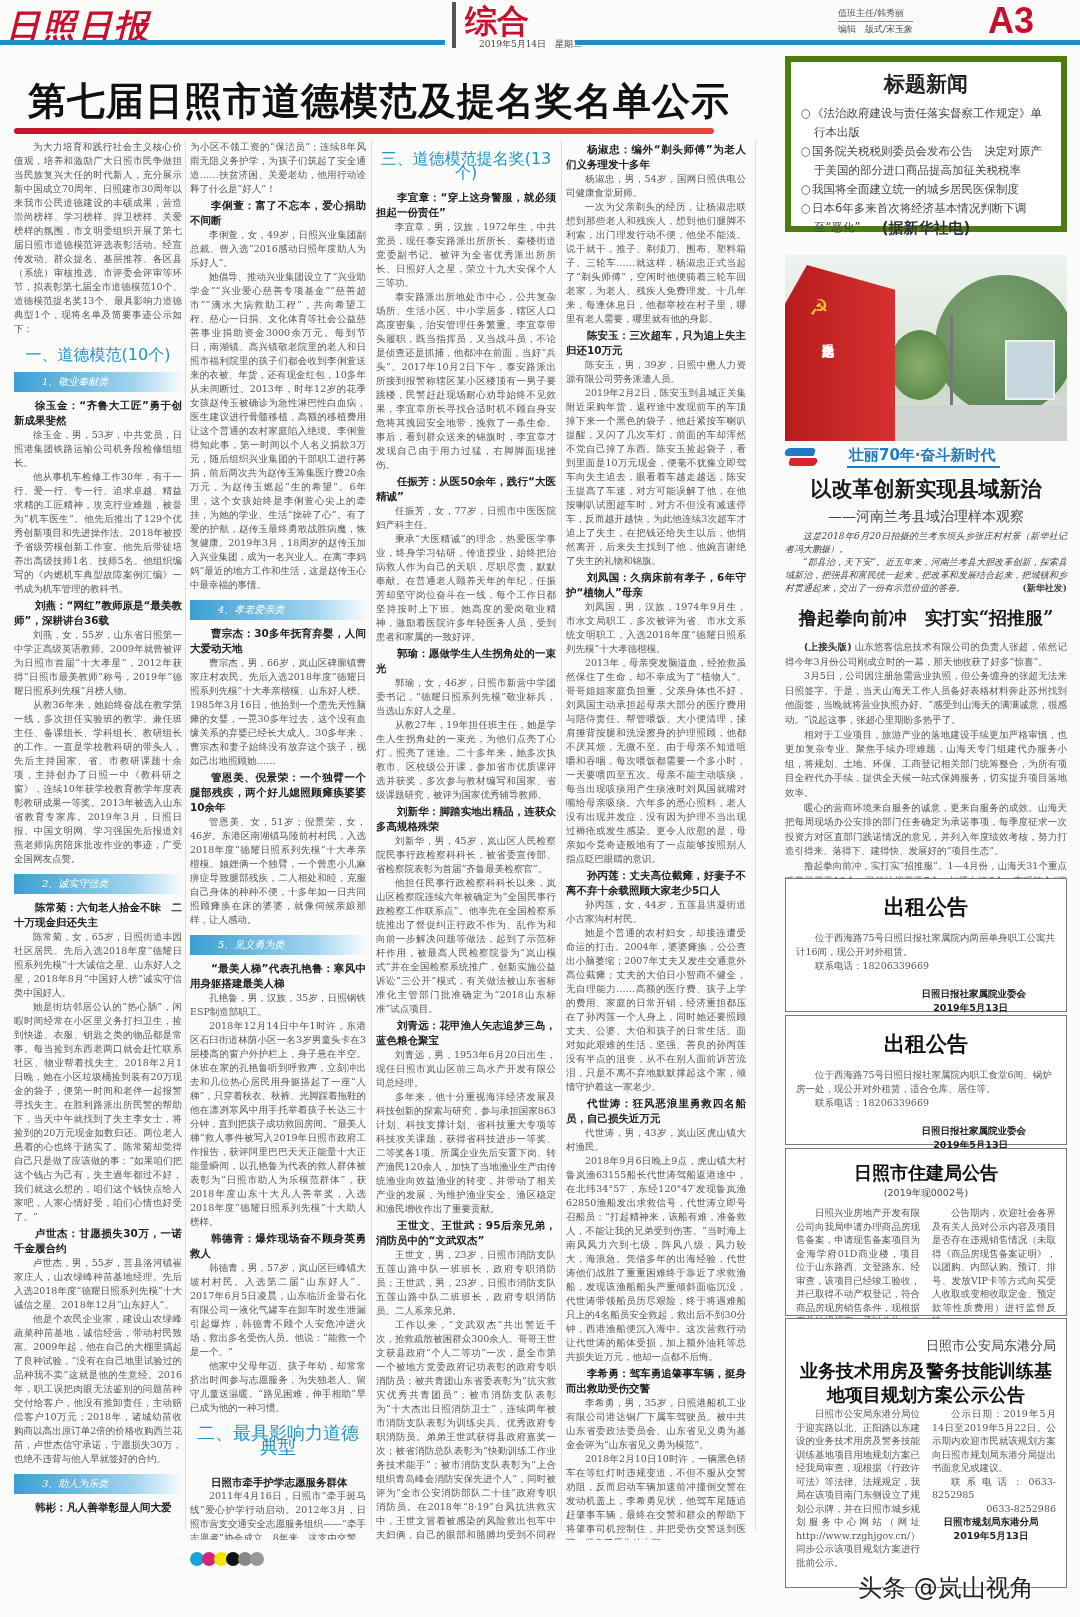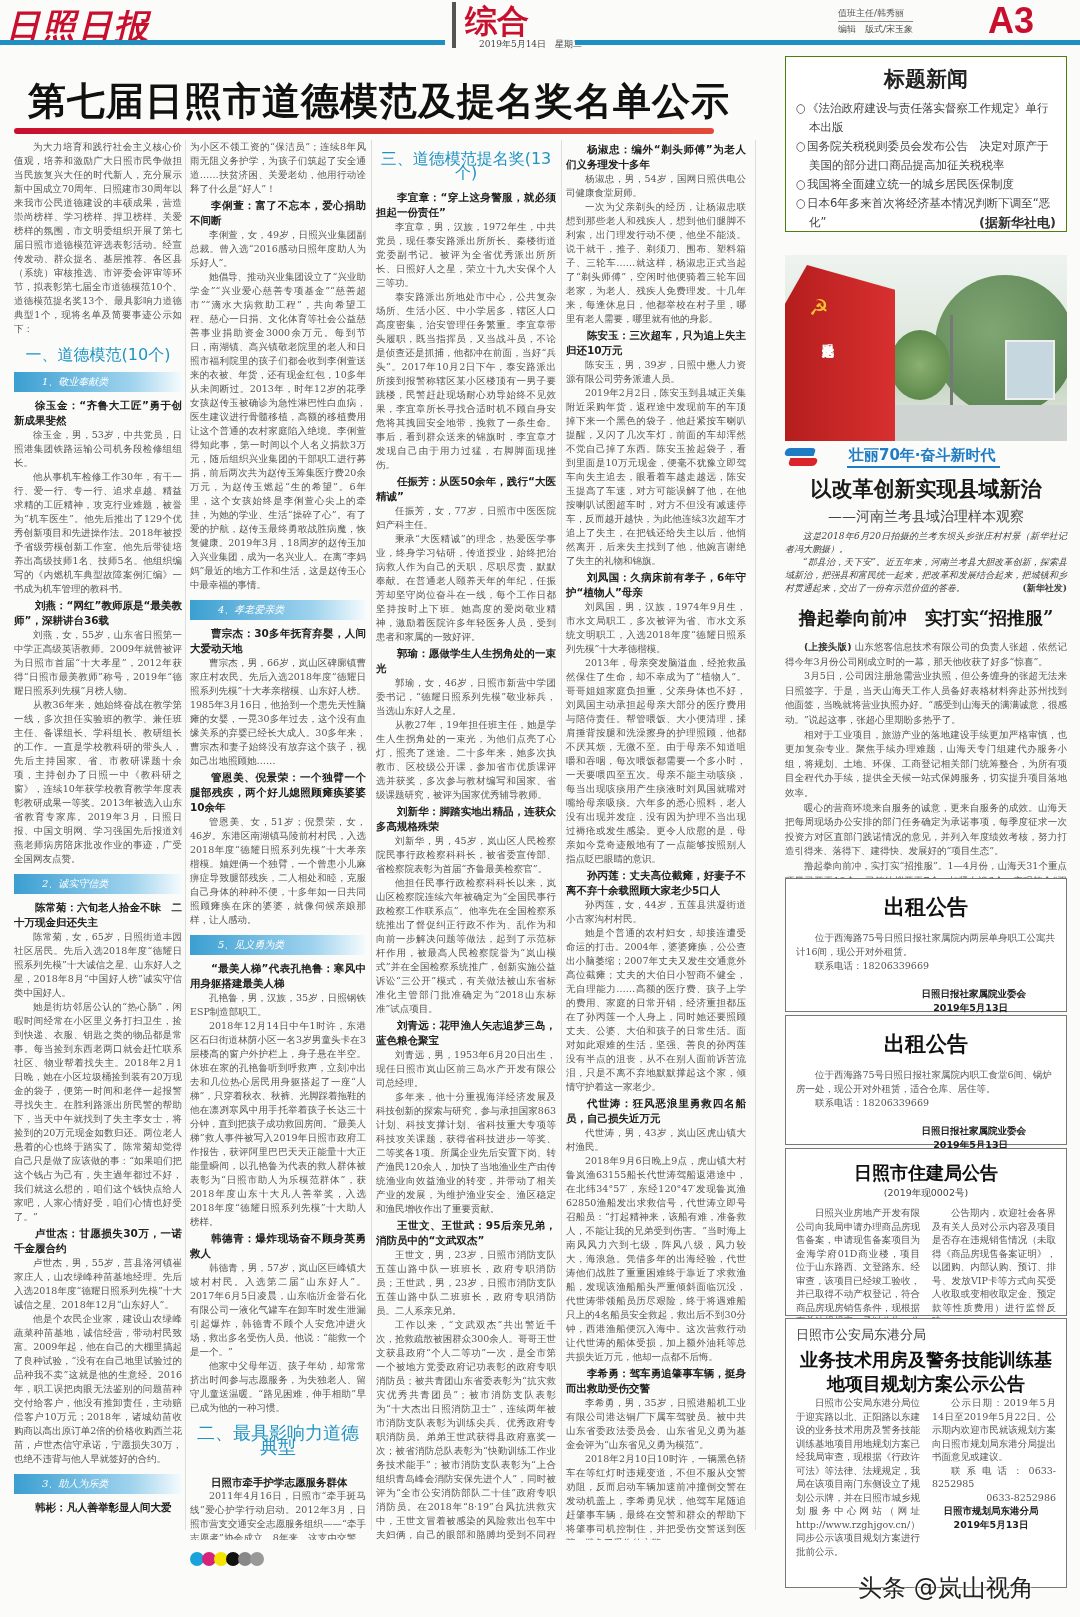--- a/index.html
+++ b/index.html
@@ -30,25 +30,25 @@
   .col .sec-title { color: #1f93c4; font-size: 16px; font-family: "DejaVu Sans", sans-serif; text-align: center; margin: 12px 0 10px; font-weight: normal; }
   .col .sec-title2 { color: #1f93c4; font-size: 18px; font-family: Liberation Mono, monospace; text-align: center; margin: 12px 0 20px; }
   .col .group-title { font-weight: bold; color: #222; font-family: "DejaVu Sans", sans-serif; font-size: 10.5px; text-indent: 2em; }
 
   .c1 { left: 14px; top: 140px; width: 168px; height: 1400px; }
   .c2 { left: 190px; top: 140px; width: 176px; height: 1400px; }
   .c3 { left: 376px; top: 140px; width: 180px; height: 1400px; }
   .c4 { left: 566px; top: 140px; width: 180px; height: 1400px; }
 
   .col-sep { position: absolute; width: 1px; background: #ddd; top: 140px; height: 1390px; }
-  .headlines-box { position: absolute; left: 785px; top: 56px; width: 282px; height: 176px; border: 1px solid #4d7c0f; background: #fff; padding: 6px 10px; }
+  .headlines-box { position: absolute; left: 785px; top: 56px; width: 282px; height: 176px; border: 6px solid #4d7c0f; background: #fff; padding: 6px 10px; }
   .headlines-box .hb-title { text-align: center; font-size: 21px; font-weight: bold; color: #222; margin: 2px 0 6px; }
   .headlines-box .hb-item { font-size: 11.5px; line-height: 19px; color: #444; font-family: "DejaVu Sans", sans-serif; padding-left: 13px; text-indent: -13px; }
   .headlines-box .hb-item::before { content: "○"; margin-right: 1px; }
-  .headlines-box .hb-source { text-align: right; font-size: 13px; font-weight: bold; color: #333; font-family: "DejaVu Sans", sans-serif; margin-top: -18px; }
+  .headlines-box .hb-source { text-align: center; font-size: 15px; font-weight: bold; color: #333; font-family: "DejaVu Sans", sans-serif; margin-top: -18px; }
 
   .photo { position: absolute; left: 785px; top: 255px; width: 282px; height: 186px; overflow: hidden; background: linear-gradient(180deg,#eef3ef 0%,#dfe8de 45%,#c9d7c5 70%,#e9ece9 100%); }
   .photo .tree1 { position: absolute; left: 150px; top: 20px; width: 140px; height: 140px; border-radius: 50%; background: radial-gradient(circle at 40% 40%, #6f9a5f, #3d6a36); opacity: .85; }
   .photo .tree2 { position: absolute; left: 105px; top: 75px; width: 60px; height: 70px; border-radius: 50%; background: radial-gradient(circle, #8bb070, #4e7c40); }
   .photo .road { position: absolute; left: 100px; top: 150px; width: 200px; height: 36px; background: #cfd3d1; }
   .photo .flag { position: absolute; left: 0; top: 10px; width: 110px; height: 176px; background: linear-gradient(90deg,#b51d1d,#d83030); clip-path: polygon(20% 0,100% 14%,100% 100%,0 100%,0 22%); }
   .photo .emblem { position: absolute; left: 24px; top: 40px; font-size: 22px; color: #f3c433; }
   .photo .flag-text { position: absolute; left: 36px; top: 80px; font-size: 12px; color: #fff; writing-mode: vertical-rl; font-weight: bold; line-height: 14px; }
   .photo .billboard { position: absolute; left: 220px; top: 85px; width: 50px; height: 60px; background: #c7d7e0; border: 2px solid #eee; }
   .photo .pole { position: absolute; left: 165px; top: 60px; width: 3px; height: 100px; background: #777; }
@@ -81,21 +81,21 @@
   .n2 { top: 1015px; height: 130px; }
   .n3 { top: 1148px; height: 168px; }
   .n3 .n-title { font-size: 18px; margin: 6px 0 2px; }
   .n3 .n-no { text-align: center; font-size: 9.5px; color: #444; font-family: "DejaVu Sans", sans-serif; margin-bottom: 6px; }
   .twocol { display: flex; gap: 12px; }
   .twocol > div { flex: 1; font-size: 9.5px; line-height: 13.5px; color: #555; text-align: justify; }
   .twocol p { text-indent: 2em; }
   .twocol .n-sign { margin-top: 0; padding-right: 6px; text-align: center; }
 
   .n4 { top: 1318px; height: 270px; }
-  .n4 .n-org { text-align: left; font-size: 13px; color: #444; font-family: "DejaVu Sans", sans-serif; margin-top: 1px; }
+  .n4 .n-org { text-align: right; font-size: 13px; color: #444; font-family: "DejaVu Sans", sans-serif; margin-top: 12px; }
   .n4 .n-title { font-size: 18px; margin: 4px 0 0; line-height: 24px; }
 
   .reg-marks { position: absolute; left: 190px; top: 1552px; display: flex; gap: 0; }
   .reg-marks span { display: inline-block; width: 14px; height: 14px; border-radius: 50%; margin-right: -2px; }
 
   .watermark { position: absolute; left: 858px; top: 1572px; font-size: 24px; color: #222; font-family: "DejaVu Sans", sans-serif; white-space: nowrap; text-shadow: 0 0 2px #fff, 0 0 3px #fff; }
 </style>
 </head>
 <body>
 

